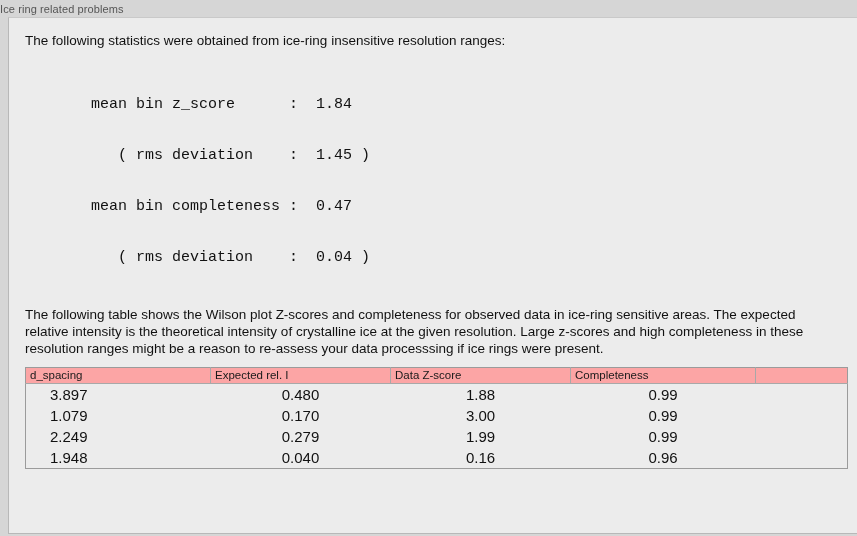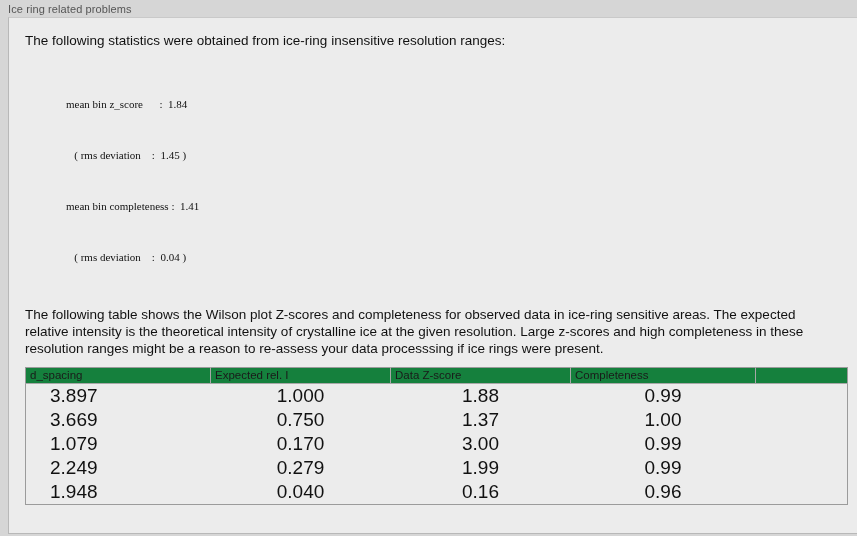--- a/index.html
+++ b/index.html
@@ -19,21 +19,20 @@
     width: 857px;
     height: 536px;
     position: relative;
     box-sizing: border-box;
   }
   .titlebar {
     height: 17px;
     background: #d6d6d6;
     display: flex;
     align-items: center;
-    padding-left: 8px;
     box-sizing: border-box;
   }
   .titlebar-text {
     font-size: 11px;
     color: #555555;
     letter-spacing: 0.1px;
   }
   .content {
     position: absolute;
     left: 8px;
@@ -50,22 +49,22 @@
     font-size: 13.5px;
     line-height: 17px;
     color: #111111;
     margin: 0 0 0 0;
     max-width: 810px;
   }
   .intro {
     margin-bottom: 13px;
   }
   .stats {
-    font-family: Liberation Serif, serif;
-    font-size: 11px;
+    font-family: Liberation Mono, monospace;
+    font-size: 15px;
     line-height: 17px;
     color: #111111;
     margin: 0 0 0 30px;
     white-space: pre;
   }
   .stats-row {
     display: block;
   }
   .mid-para {
     margin-top: 6px;
@@ -79,27 +78,27 @@
     table-layout: fixed;
   }
   table.icetable th {
     font-weight: normal;
     font-size: 11.5px;
     text-align: left;
     padding: 1px 4px 2px 4px;
     border-right: 1px solid #a8a8a8;
     border-bottom: 1px solid #a8a8a8;
     color: #1a1a1a;
-    background: #15803d;
+    background: #fca5a5;
   }
   table.icetable th:last-child {
     border-right: none;
   }
   table.icetable td {
-    font-size: 19px;
+    font-size: 15px;
     text-align: center;
     padding: 1px 0 1px 0;
     color: #111111;
     height: 19px;
   }
   table.icetable td.c0 { text-align: left; padding-left: 24px; }
 </style>
 </head>
 <body>
 
@@ -109,21 +108,21 @@
     <span class="titlebar-text">Ice ring related problems</span>
   </div>
 
   <div class="content">
 
     <p class="para intro">The following statistics were obtained from ice-ring insensitive resolution ranges:</p>
 
     <div class="stats">
       <span class="stats-row">    mean bin z_score      :  1.84</span>
       <span class="stats-row">       ( rms deviation    :  1.45 )</span>
-      <span class="stats-row">    mean bin completeness :  1.41</span>
+      <span class="stats-row">    mean bin completeness :  0.47</span>
       <span class="stats-row">       ( rms deviation    :  0.04 )</span>
     </div>
 
     <p class="para mid-para">The following table shows the Wilson plot Z-scores and completeness for observed data in ice-ring sensitive areas. The expected relative intensity is the theoretical intensity of crystalline ice at the given resolution. Large z-scores and high completeness in these resolution ranges might be a reason to re-assess your data processsing if ice rings were present.</p>
 
     <table class="icetable">
       <colgroup>
         <col style="width:185px">
         <col style="width:180px">
         <col style="width:180px">
@@ -135,30 +134,23 @@
           <th>d_spacing</th>
           <th>Expected rel. I</th>
           <th>Data Z-score</th>
           <th>Completeness</th>
           <th></th>
         </tr>
       </thead>
       <tbody>
         <tr>
           <td class="c0">3.897</td>
-          <td>1.000</td>
+          <td>0.480</td>
           <td>1.88</td>
           <td>0.99</td>
-          <td></td>
-        </tr>
-        <tr>
-          <td class="c0">3.669</td>
-          <td>0.750</td>
-          <td>1.37</td>
-          <td>1.00</td>
           <td></td>
         </tr>
         <tr>
           <td class="c0">1.079</td>
           <td>0.170</td>
           <td>3.00</td>
           <td>0.99</td>
           <td></td>
         </tr>
         <tr>

